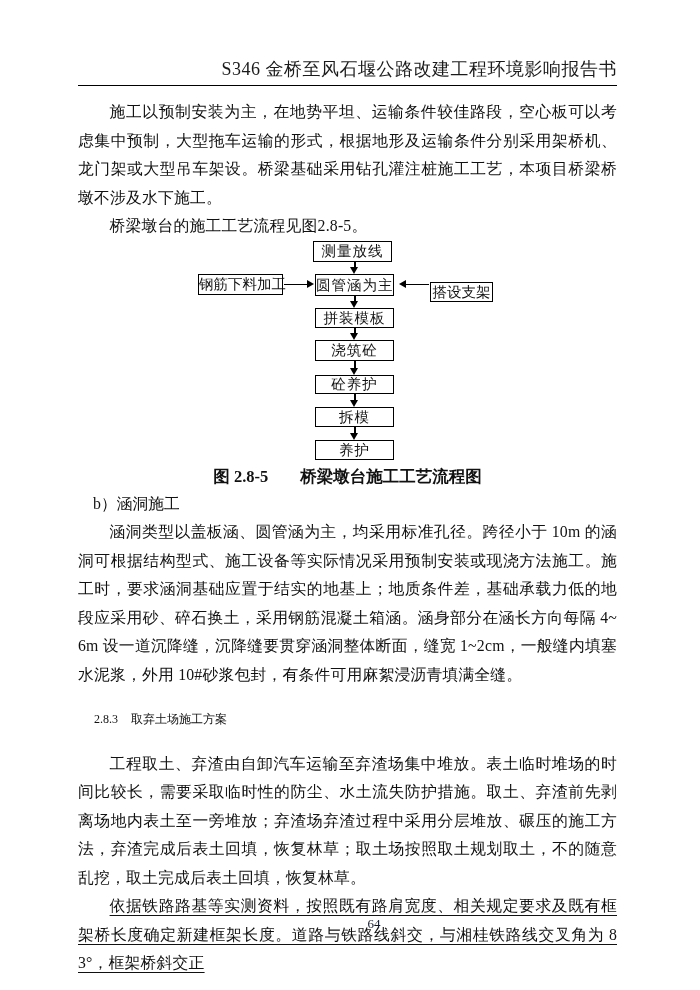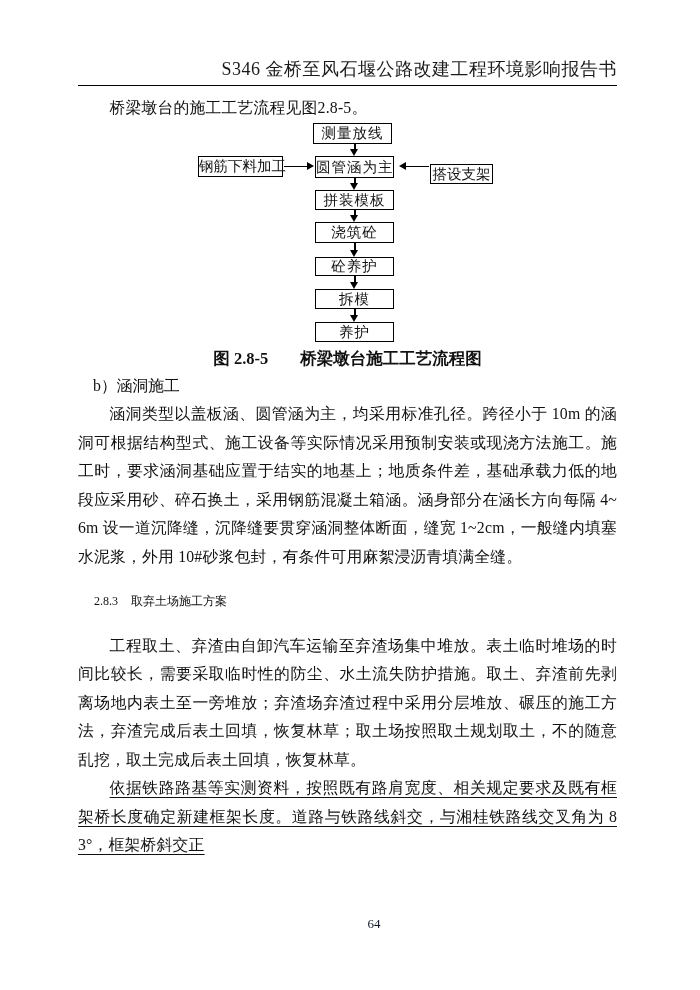--- a/index.html
+++ b/index.html
@@ -71,20 +71,21 @@
 <body>
 
 <div class="page">
   <div class="content">
 
     <div class="header">
       <span>S346 金桥至风石堰公路改建工程环境影响报告书</span>
     </div>
     <hr class="header-rule">
 
+    <p class="para indent p1">施工以预制安装为主，在地势平坦、运输条件较佳路段，空心板可以考虑集中预制，大型拖车运输的形式，根据地形及运输条件分别采用架桥机、龙门架或大型吊车架设。桥梁基础采用钻孔灌注桩施工工艺，本项目桥梁桥墩不涉及水下施工。</p>
     <p class="para indent">桥梁墩台的施工工艺流程见图2.8-5。</p>
 
     <div class="flowchart">
 
       <div class="fbox" style="left:235px; top:0px;">测量放线</div>
       <div class="fbox" style="left:237px; top:33px; height:22px; line-height:20px;">圆管涵为主</div>
       <div class="fbox" style="left:237px; top:67px; height:20px; line-height:18px;">拼装模板</div>
       <div class="fbox" style="left:237px; top:99px;">浇筑砼</div>
       <div class="fbox" style="left:237px; top:134px; height:19px; line-height:17px;">砼养护</div>
       <div class="fbox" style="left:237px; top:166px; height:20px; line-height:18px;">拆模</div>

